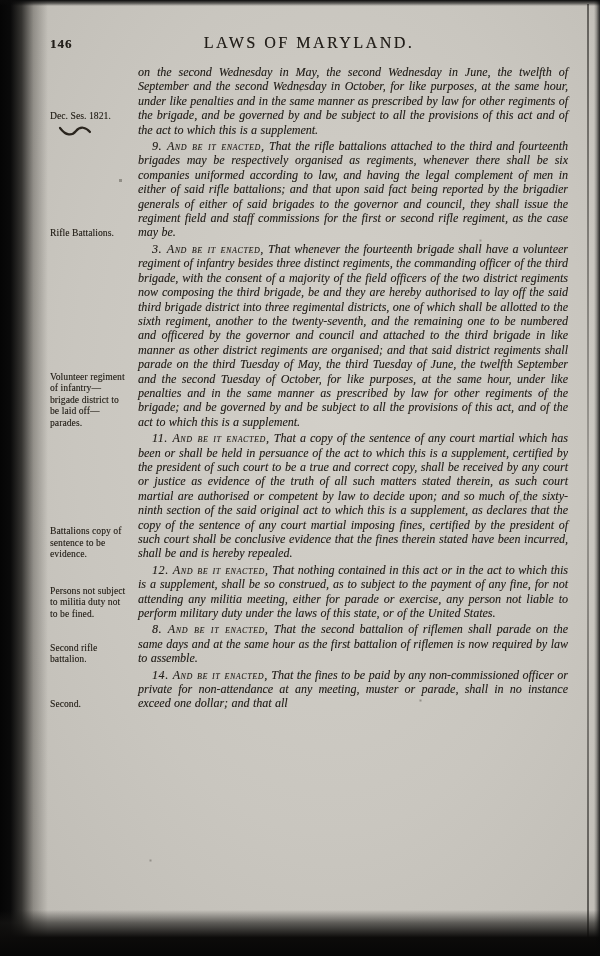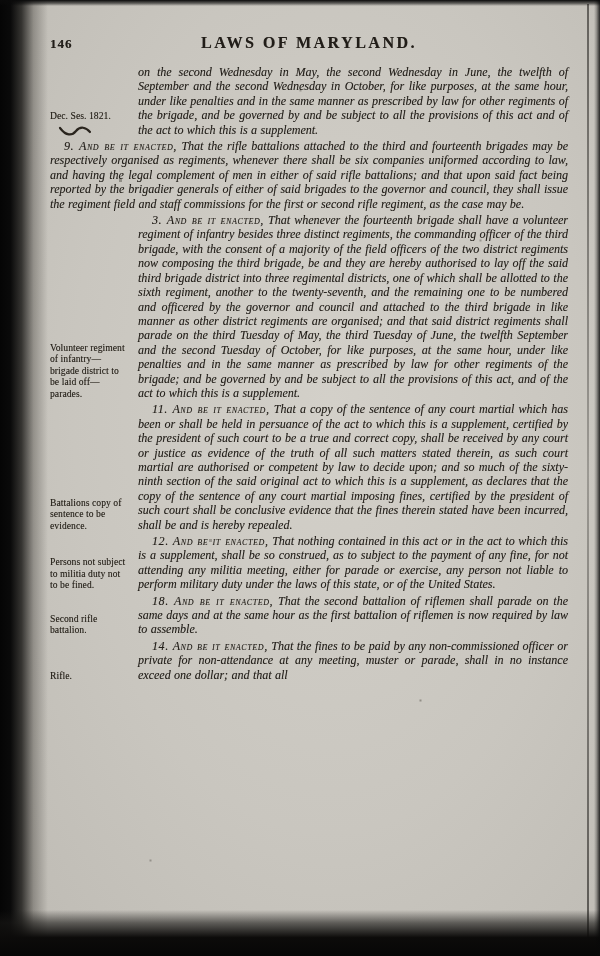--- a/index.html
+++ b/index.html
@@ -64,21 +64,21 @@
     grid-template-columns: 64px 1fr 64px;
     align-items: baseline;
     margin-bottom: 13px;
   }
   .pagenum {
     font-weight: bold; font-size: 13px; letter-spacing: 1px;
     text-shadow: 0.3px 0.3px 0 rgba(25,22,18,0.5);
     margin-top: 9px;
   }
   .title {
-    text-align: center; font-weight: bold; font-size: 16px; letter-spacing: 2.5px;
+    text-align: center; font-weight: normal; font-size: 16px; letter-spacing: 2.5px;
     text-shadow: 0.3px 0.3px 0 rgba(25,22,18,0.5);
     margin-top: 8px;
   }
 
   .section { display: flex; margin-bottom: 2px; align-items: flex-end; }
   .sidenote {
     width: 88px; box-sizing: border-box; padding: 2px 8px 0 0;
     font-size: 9.5px; line-height: 11.5px; letter-spacing: 0.1px;
     color: #262119;
     text-shadow: 0.2px 0.2px 0 rgba(25,22,18,0.4);
@@ -117,20 +117,23 @@
           <path d="M2 3 C 8 11, 14 11, 18 6 C 22 1, 28 2, 32 7" stroke="#2a251e" stroke-width="2.2" fill="none" stroke-linecap="round"></path>
         </svg>
       </div>
       <p class="para noindent">
         <span class="lead"></span>
         <span>on the second Wednesday in May, the second Wednesday in June, the twelfth of September and the second Wednesday in October, for like purposes, at the same hour, under like penalties and in the same manner as prescribed by law for other regiments of the brigade, and be governed by and be subject to all the provisions of this act and of the act to which this is a supplement.</span>
       </p>
     </div>
 
     <div class="section">
+      <div class="sidenote">
+        <span>Rifle Battalions.</span>
+      </div>
       <p class="para">
         <span class="lead">9. And be it enacted,</span>
         <span>That the rifle battalions attached to the third and fourteenth brigades may be respectively organised as regiments, whenever there shall be six companies uniformed according to law, and having the legal complement of men in either of said rifle battalions; and that upon said fact being reported by the brigadier generals of either of said brigades to the governor and council, they shall issue the regiment field and staff commissions for the first or second rifle regiment, as the case may be.</span>
       </p>
     </div>
 
     <div class="section">
       <div class="sidenote">
         <span>Volunteer regiment of infantry—brigade district to be laid off—parades.</span>
       </div>
@@ -158,28 +161,28 @@
         <span class="lead">12. And be it enacted,</span>
         <span>That nothing contained in this act or in the act to which this is a supplement, shall be so construed, as to subject to the payment of any fine, for not attending any militia meeting, either for parade or exercise, any person not liable to perform military duty under the laws of this state, or of the United States.</span>
       </p>
     </div>
 
     <div class="section">
       <div class="sidenote">
         <span>Second rifle battalion.</span>
       </div>
       <p class="para">
-        <span class="lead">18. And be it enacted,</span>
+        <span class="lead">8. And be it enacted,</span>
         <span>That the second battalion of riflemen shall parade on the same days and at the same hour as the first battalion of riflemen is now required by law to assemble.</span>
       </p>
     </div>
 
     <div class="section">
       <div class="sidenote">
-        <span>Rifle.</span>
+        <span>Second.</span>
       </div>
       <p class="para">
         <span class="lead">14. And be it enacted,</span>
         <span>That the fines to be paid by any non-commissioned officer or private for non-attendance at any meeting, muster or parade, shall in no instance exceed one dollar; and that all</span>
       </p>
     </div>
 
   </div>
 
   <div class="page-crease"></div>

